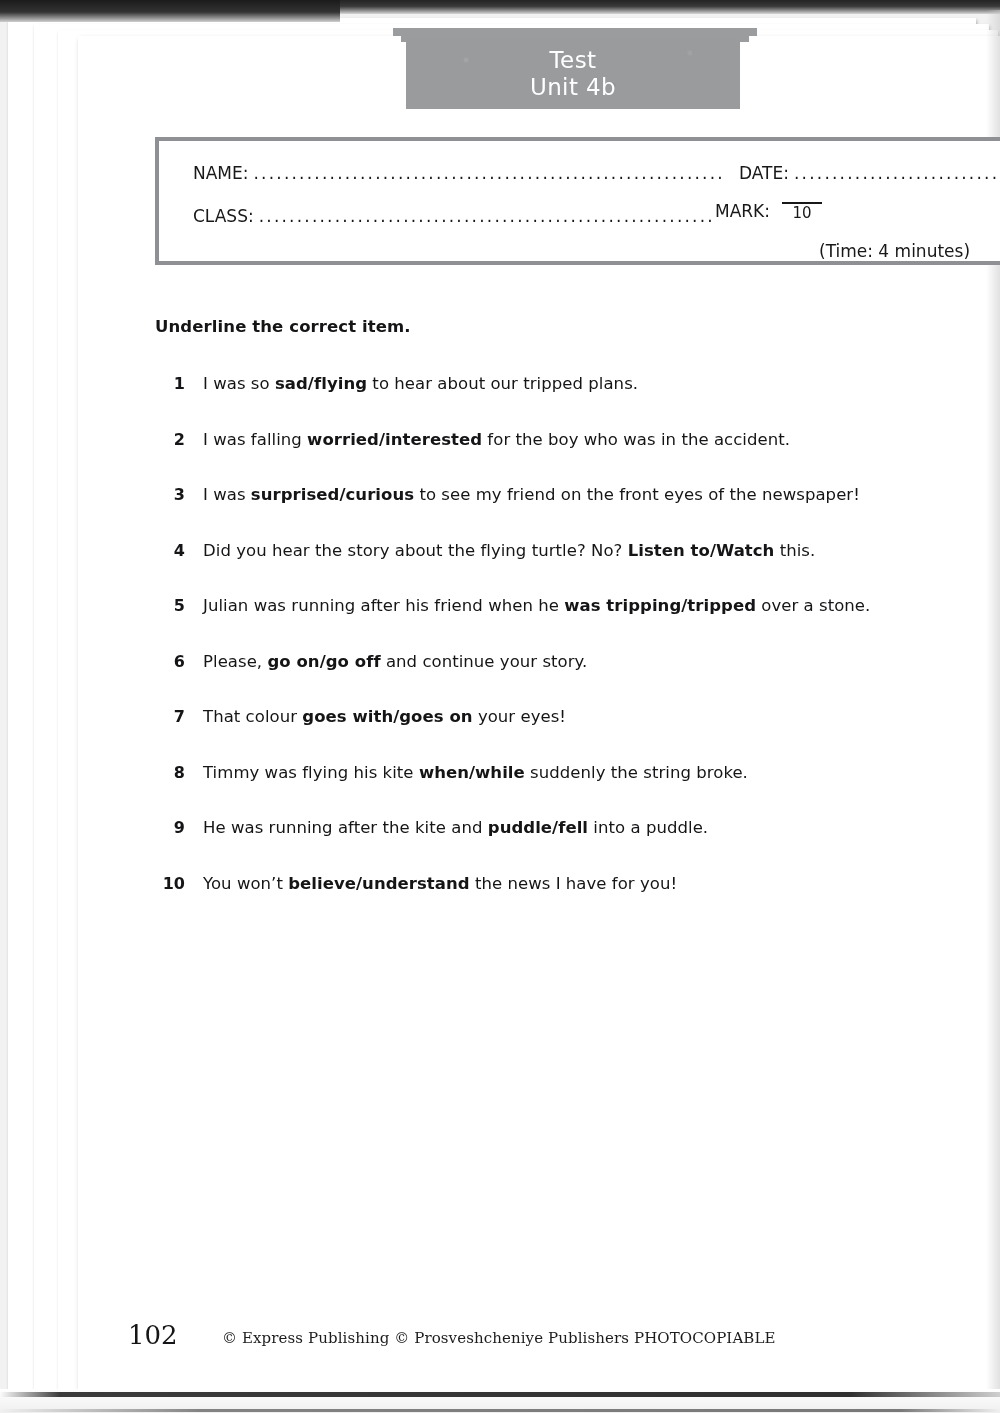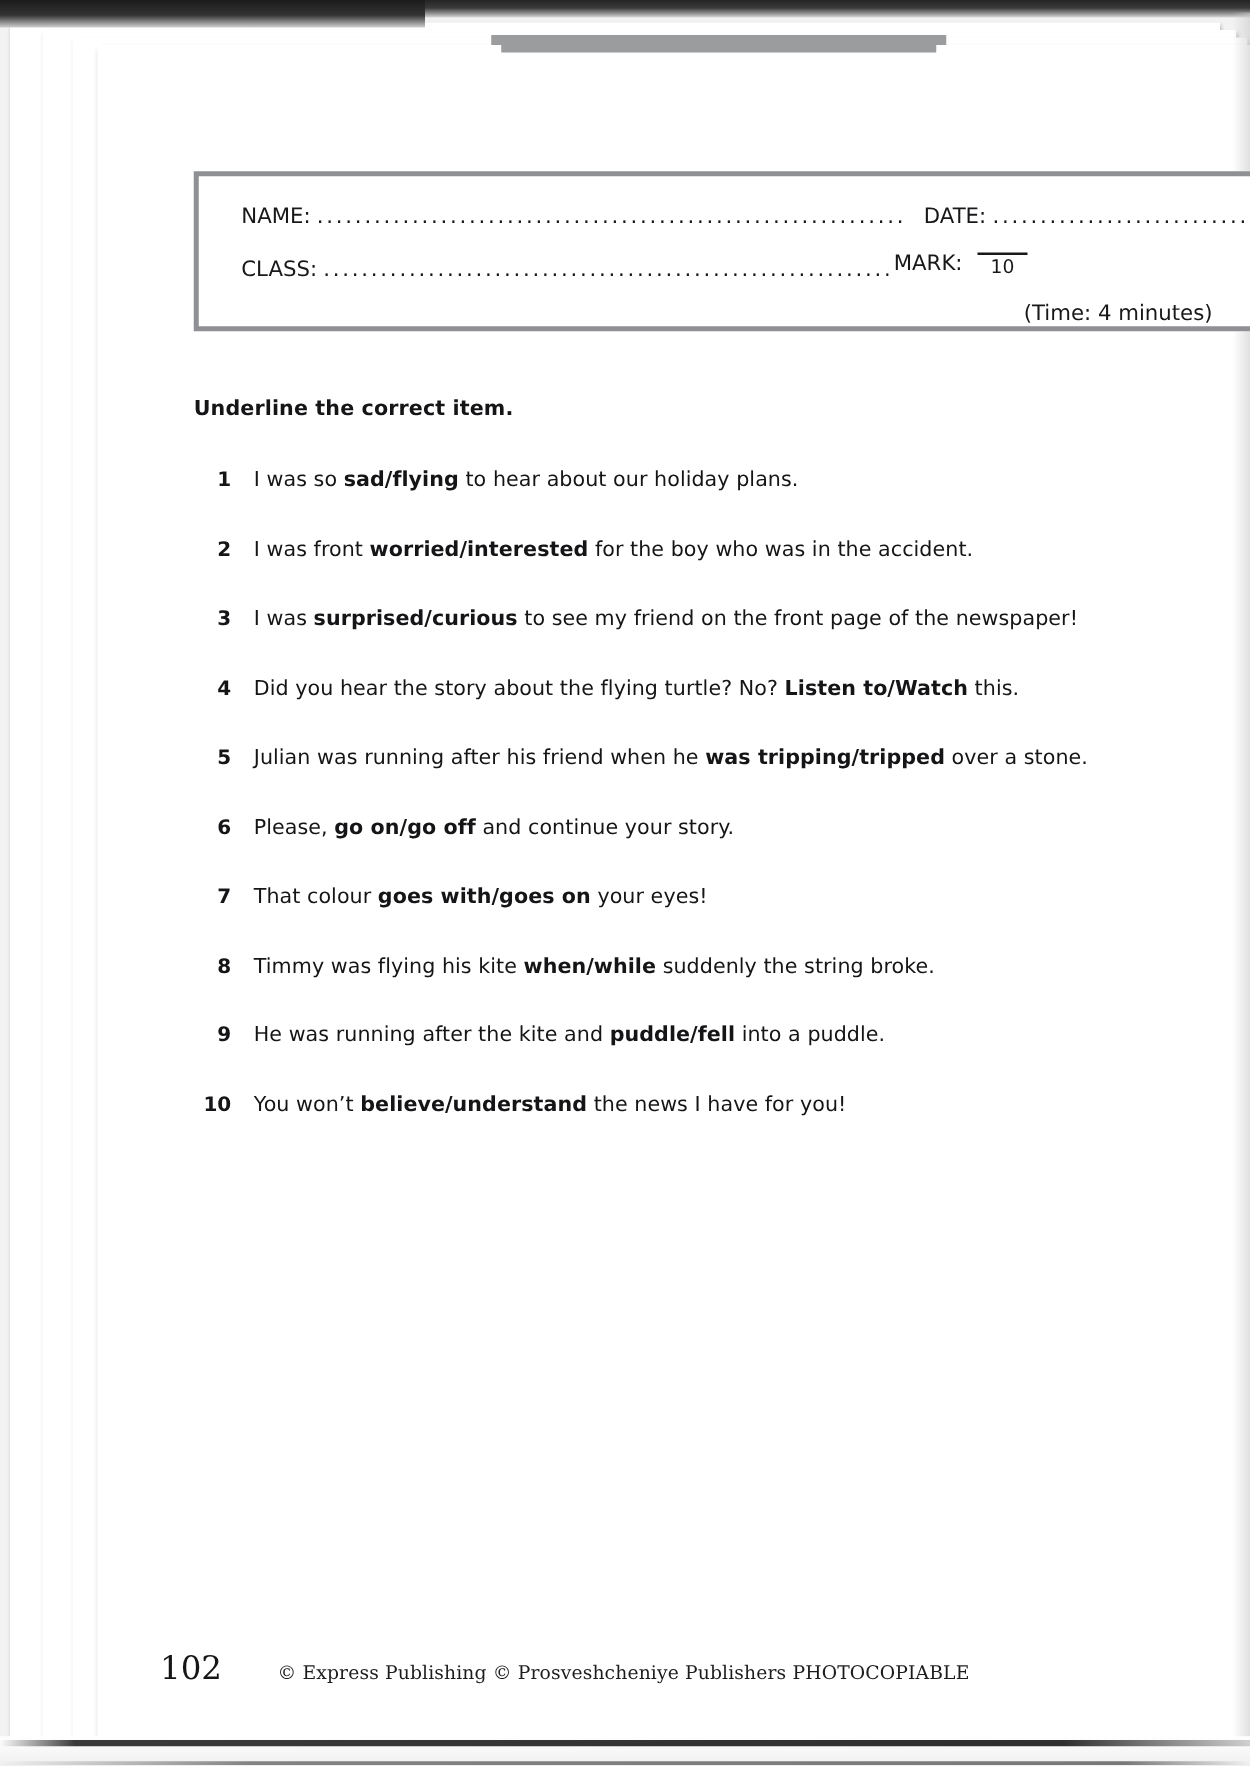--- a/index.html
+++ b/index.html
@@ -270,20 +270,24 @@
   <div class="dark-top-band"></div>
   <div class="dark-top-band2"></div>
   <div class="right-edge-shadow"></div>
   <div class="edge-shadow-bottom"></div>
   <div class="edge-dark-bottom"></div>
   <div class="edge-dark-bottom2"></div>
 
   <div id="banner-wrap">
     <div class="banner-step-1"></div>
     <div class="banner-step-2"></div>
+    <div class="banner-main">
+      <div class="banner-title">Test</div>
+      <div class="banner-sub">Unit 4b</div>
+    </div>
   </div>
 
   <div id="info-box">
     <div class="info-inner">
 
       <div class="field f-name">
         <span class="field-label">NAME:</span>
         <span class="dots">...................................................................</span>
       </div>
 
@@ -307,29 +311,29 @@
 
       <div class="f-time">(Time: 4 minutes)</div>
     </div>
   </div>
 
   <div id="exercise">
     <div class="instruction">Underline the correct item.</div>
     <div class="q-list" id="q-list">
         <div class="q-row">
           <div class="q-num">1</div>
-          <div class="q-text"><span>I was so </span><b>sad/flying</b><span> to hear about our holiday plans.</span></div>
+          <div class="q-text"><span>I was so </span><b>sad/flying</b><span> to hear about our tripped plans.</span></div>
         </div>
         <div class="q-row">
           <div class="q-num">2</div>
-          <div class="q-text"><span>I was front </span><b>worried/interested</b><span> for the boy who was in the accident.</span></div>
+          <div class="q-text"><span>I was falling </span><b>worried/interested</b><span> for the boy who was in the accident.</span></div>
         </div>
         <div class="q-row">
           <div class="q-num">3</div>
-          <div class="q-text"><span>I was </span><b>surprised/curious</b><span> to see my friend on the front page of the newspaper!</span></div>
+          <div class="q-text"><span>I was </span><b>surprised/curious</b><span> to see my friend on the front eyes of the newspaper!</span></div>
         </div>
         <div class="q-row">
           <div class="q-num">4</div>
           <div class="q-text"><span>Did you hear the story about the flying turtle? No? </span><b>Listen to/Watch</b><span> this.</span></div>
         </div>
         <div class="q-row">
           <div class="q-num">5</div>
           <div class="q-text"><span>Julian was running after his friend when he </span><b>was tripping/tripped</b><span> over a stone.</span></div>
         </div>
         <div class="q-row">

